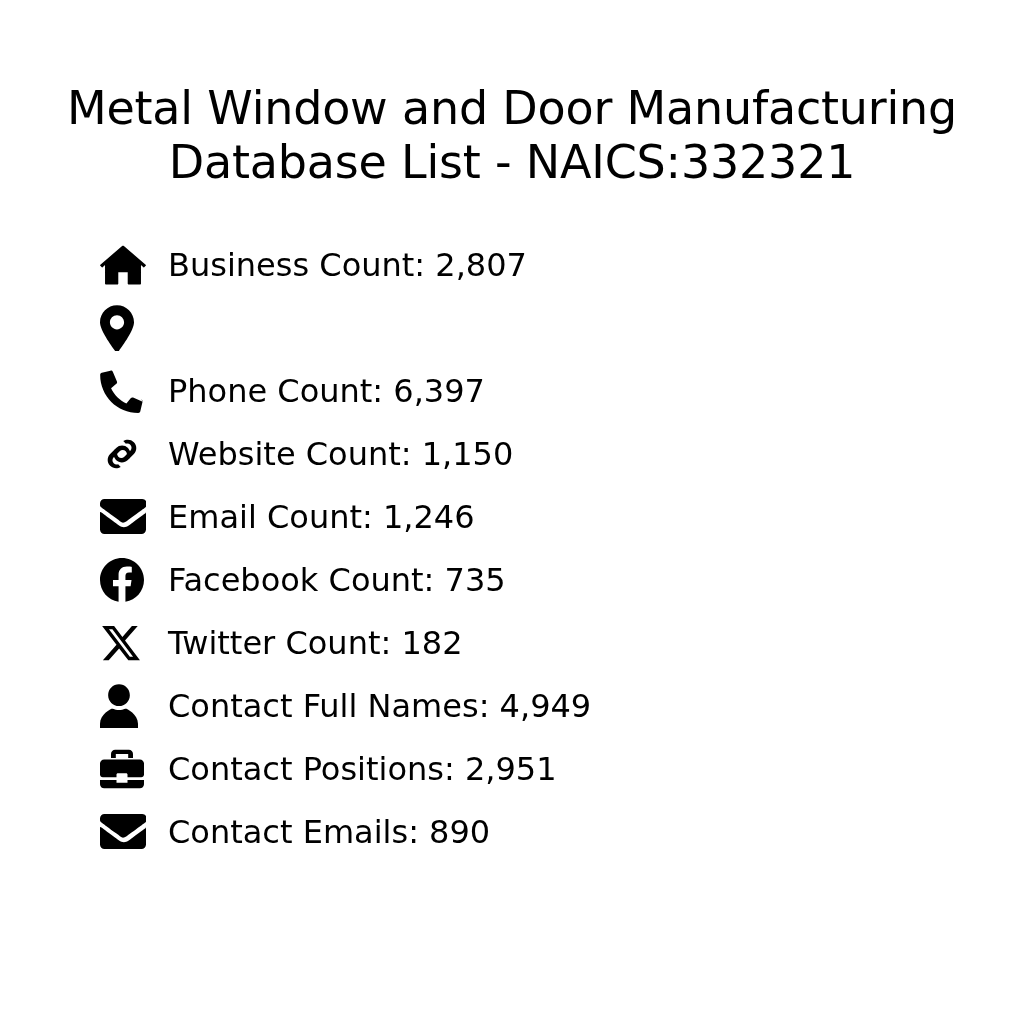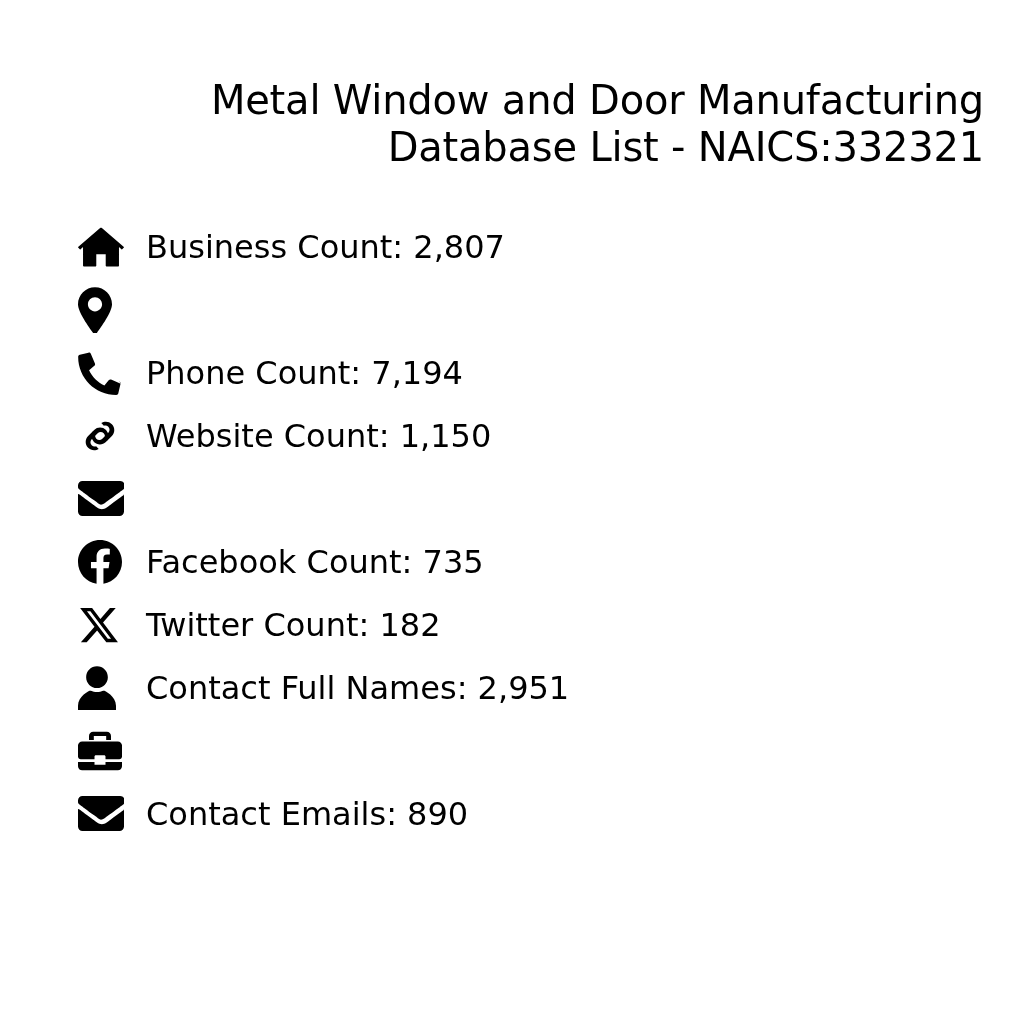--- a/index.html
+++ b/index.html
@@ -14,32 +14,32 @@
     color: #000000;
     overflow: hidden;
   }
   .page {
     width: 1024px;
     height: 1024px;
     position: relative;
     box-sizing: border-box;
   }
   .title {
-    text-align: right;
-    font-size: 40px;
+    text-align: center;
+    font-size: 46px;
     font-weight: 400;
     line-height: 1.18;
     letter-spacing: -0.2px;
     color: #000;
     padding: 50px 40px 0 40px;
     box-sizing: border-box;
   }
   .stats {
     margin: 44px 0 0 0;
-    padding: 0 0 0 78px;
+    padding: 0 0 0 100px;
     list-style: none;
   }
   .stat-row {
     display: flex;
     align-items: center;
     height: 63px;
   }
   .stat-icon {
     width: 52px;
     min-width: 52px;
@@ -85,39 +85,40 @@
         </svg>
       </span>
     </li>
 
     <li class="stat-row">
       <span class="stat-icon">
         <svg width="44" height="44" viewBox="0 0 512 512" fill="currentColor" aria-hidden="true">
           <path d="M497 381l-112-48c-10-4-21-1-28 7l-50 61c-78-37-141-100-178-178l61-50c8-7 11-18 7-28L149 33c-4-11-16-17-27-14L21 45C10 47 2 57 2 69c0 245 199 443 443 443 12 0 22-8 24-19l26-111c3-12-3-23-14-27z"></path>
         </svg>
       </span>
-      <span class="stat-label">Phone Count: 7,194</span>
+      <span class="stat-label">Phone Count: 6,397</span>
     </li>
 
     <li class="stat-row">
       <span class="stat-icon">
         <svg width="44" height="44" viewBox="0 0 512 512" fill="currentColor" aria-hidden="true">
           <path d="M326 185c-38-38-100-38-138 0l-70 71c-38 38-38 100 0 138 33 33 85 38 123 12l-30-30c-17 7-38 3-52-11-19-19-19-51 0-70l70-70c19-19 51-19 70 0 13 13 17 33 12 50l33 33c20-39 14-88-18-123z"></path>
           <path d="M186 327c38 38 100 38 138 0l70-71c38-38 38-100 0-138-33-33-85-38-123-12l30 30c17-7 38-3 52 11 19 19 19 51 0 70l-70 70c-19 19-51 19-70 0-13-13-17-33-12-50l-33-33c-20 39-14 88 18 123z"></path>
         </svg>
       </span>
       <span class="stat-label">Website Count: 1,150</span>
     </li>
 
     <li class="stat-row">
       <span class="stat-icon">
         <svg width="46" height="36" viewBox="0 0 512 384" fill="currentColor" aria-hidden="true">
           <path d="M502 137c4-3 10 0 10 5v190c0 28-22 50-50 50H50c-28 0-50-22-50-50V142c0-5 6-8 10-5 23 18 54 41 160 118 22 16 59 50 96 50 37 0 75-34 96-50 106-77 137-100 160-118zM256 256c24 0 59-31 76-44 137-99 147-108 178-132 6-5 10-12 10-20v-18c0-28-22-50-50-50H50C22-8 0 14 0 42v18c0 8 4 15 10 20 31 24 41 33 178 132 17 13 52 44 68 44z"></path>
         </svg>
       </span>
+      <span class="stat-label">Email Count: 1,246</span>
     </li>
 
     <li class="stat-row">
       <span class="stat-icon">
         <svg width="44" height="44" viewBox="0 0 512 512" fill="currentColor" aria-hidden="true">
           <path d="M512 256C512 114 398 0 256 0S0 114 0 256c0 128 93 234 216 253V330h-65v-74h65v-57c0-64 38-99 97-99 28 0 57 5 57 5v63h-32c-32 0-42 20-42 40v48h71l-11 74h-60v179c123-19 216-125 216-253z"></path>
         </svg>
       </span>
       <span class="stat-label">Facebook Count: 735</span>
     </li>
@@ -130,30 +131,31 @@
       </span>
       <span class="stat-label">Twitter Count: 182</span>
     </li>
 
     <li class="stat-row">
       <span class="stat-icon">
         <svg width="38" height="44" viewBox="0 0 448 512" fill="currentColor" aria-hidden="true">
           <path d="M224 256c71 0 128-57 128-128S295 0 224 0 96 57 96 128s57 128 128 128zm89 32h-17c-22 10-46 16-72 16s-50-6-72-16h-17C144 288 0 344 0 464v48c0 27 21 48 48 48h352c27 0 48-21 48-48v-48c0-120-144-176-135-176z"></path>
         </svg>
       </span>
-      <span class="stat-label">Contact Full Names: 2,951</span>
+      <span class="stat-label">Contact Full Names: 4,949</span>
     </li>
 
     <li class="stat-row">
       <span class="stat-icon">
         <svg width="44" height="40" viewBox="0 0 512 448" fill="currentColor" aria-hidden="true">
           <path d="M184 48h144v48h56V48c0-26-22-48-48-48H176c-26 0-48 22-48 48v48h56V48z"></path>
           <path d="M0 288c0 18 14 32 32 32h160v-32c0-9 7-16 16-16h96c9 0 16 7 16 16v32h160c18 0 32-14 32-32V160c0-26-22-48-48-48H48c-26 0-48 22-48 48v128zM320 352v32h-128v-32H0v48c0 26 22 48 48 48h416c26 0 48-22 48-48v-48H320z"></path>
         </svg>
       </span>
+      <span class="stat-label">Contact Positions: 2,951</span>
     </li>
 
     <li class="stat-row">
       <span class="stat-icon">
         <svg width="46" height="36" viewBox="0 0 512 384" fill="currentColor" aria-hidden="true">
           <path d="M502 137c4-3 10 0 10 5v190c0 28-22 50-50 50H50c-28 0-50-22-50-50V142c0-5 6-8 10-5 23 18 54 41 160 118 22 16 59 50 96 50 37 0 75-34 96-50 106-77 137-100 160-118zM256 256c24 0 59-31 76-44 137-99 147-108 178-132 6-5 10-12 10-20v-18c0-28-22-50-50-50H50C22-8 0 14 0 42v18c0 8 4 15 10 20 31 24 41 33 178 132 17 13 52 44 68 44z"></path>
         </svg>
       </span>
       <span class="stat-label">Contact Emails: 890</span>
     </li>

